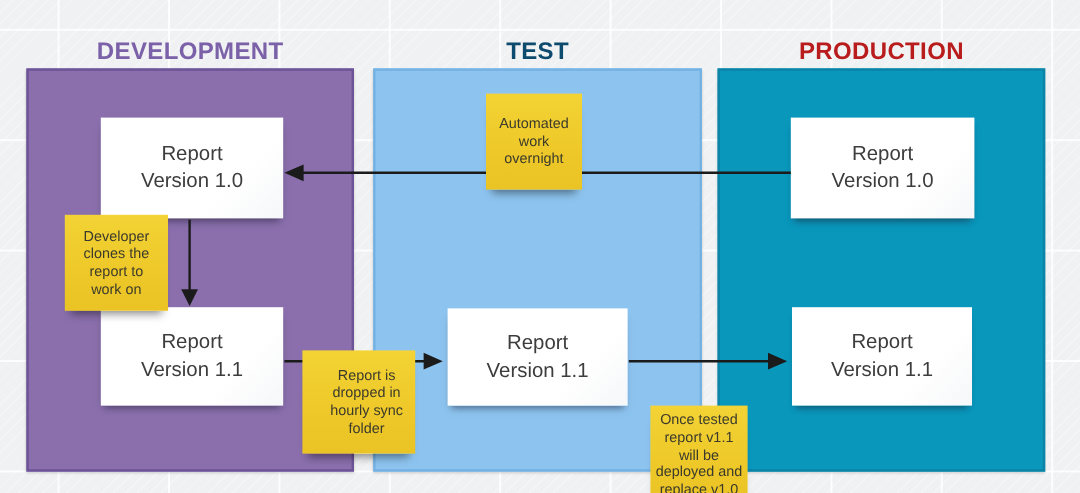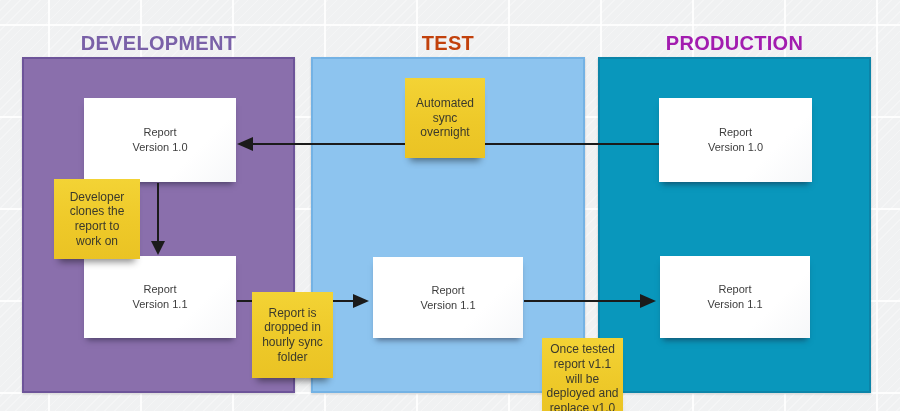--- a/index.html
+++ b/index.html
@@ -26,45 +26,45 @@
   .panel{position:absolute;top:57px;height:336px;z-index:1;box-sizing:border-box;
          box-shadow:0 1px 2px rgba(0,0,0,0.18);}
   .panel-dev {left:22px;width:273px;background:#8a6fac;border:2px solid #6d5499;}
   .panel-test{left:311px;width:274px;background:#8dc4ef;border:2px solid #74b2e4;}
   .panel-prod{left:598px;width:273px;background:#0997bc;border:2px solid #0c84a8;}
 
   .col-header{position:absolute;top:12px;height:26px;z-index:2;
     display:flex;align-items:center;justify-content:center;
     font-size:20px;font-weight:700;letter-spacing:0.3px;margin-top:18px;}
   .hdr-dev {left:22px;width:273px;color:#7a61a8;}
-  .hdr-test{left:311px;width:274px;color:#c2410c;}
-  .hdr-prod{left:598px;width:273px;color:#a21caf;}
+  .hdr-test{left:311px;width:274px;color:#0c4a6e;}
+  .hdr-prod{left:598px;width:273px;color:#b91c1c;}
 
   .card{position:absolute;z-index:2;background:linear-gradient(135deg,#ffffff 70%,#f6f7f9 100%);
     box-shadow:0 5px 6px -3px rgba(25,25,45,0.55);
     display:flex;align-items:center;justify-content:center;text-align:center;
-    font-size:11px;line-height:1.35;color:#3d3d3d;}
+    font-size:17px;line-height:1.35;color:#3d3d3d;}
   .card-dev-v10 {left:84px;top:98px;width:152px;height:84px;}
   .card-dev-v11 {left:84px;top:256px;width:152px;height:82px;}
   .card-test-v11{left:373px;top:257px;width:150px;height:81px;}
   .card-prod-v10{left:659px;top:98px;width:153px;height:84px;}
   .card-prod-v11{left:660px;top:256px;width:150px;height:82px;}
 
   .arrows{position:absolute;inset:0;z-index:3;pointer-events:none;}
   .arrows line{stroke:#1b1b1b;stroke-width:2;}
   .arrows polygon{fill:#1b1b1b;}
 
   .sticky{position:absolute;z-index:4;
     background:linear-gradient(180deg,#f3d335 0%,#eec929 55%,#eac324 100%);
     box-shadow:0 8px 7px -5px rgba(0,0,0,0.45);
     display:flex;align-items:center;justify-content:center;text-align:center;
     font-size:12px;line-height:1.22;color:#3b3a2c;white-space:pre-line;}
   .sticky-developer{left:54px;top:179px;width:86px;height:80px;}
   .sticky-automated{left:405px;top:78px;width:80px;height:80px;}
-  .sticky-dropped  {left:252px;top:292px;width:81px;height:86px;}
+  .sticky-dropped  {left:252px;top:292px;width:81px;height:86px;padding-left:13px;}
   .sticky-tested   {left:542px;top:295px;width:81px;height:82px;margin-top:43px;}
 </style>
 </head>
 <body>
 
 <div class="board">
 
   <div class="panel panel-dev"></div>
   <div class="panel panel-test"></div>
   <div class="panel panel-prod"></div>
@@ -124,21 +124,21 @@
   </div>
 
   <div class="sticky sticky-developer">
     <span>Developer
 clones the
 report to
 work on</span>
   </div>
   <div class="sticky sticky-automated">
     <span>Automated
-sync
+work
 overnight</span>
   </div>
   <div class="sticky sticky-dropped">
     <span>Report is
 dropped in
 hourly sync
 folder</span>
   </div>
   <div class="sticky sticky-tested">
     <span>Once tested

